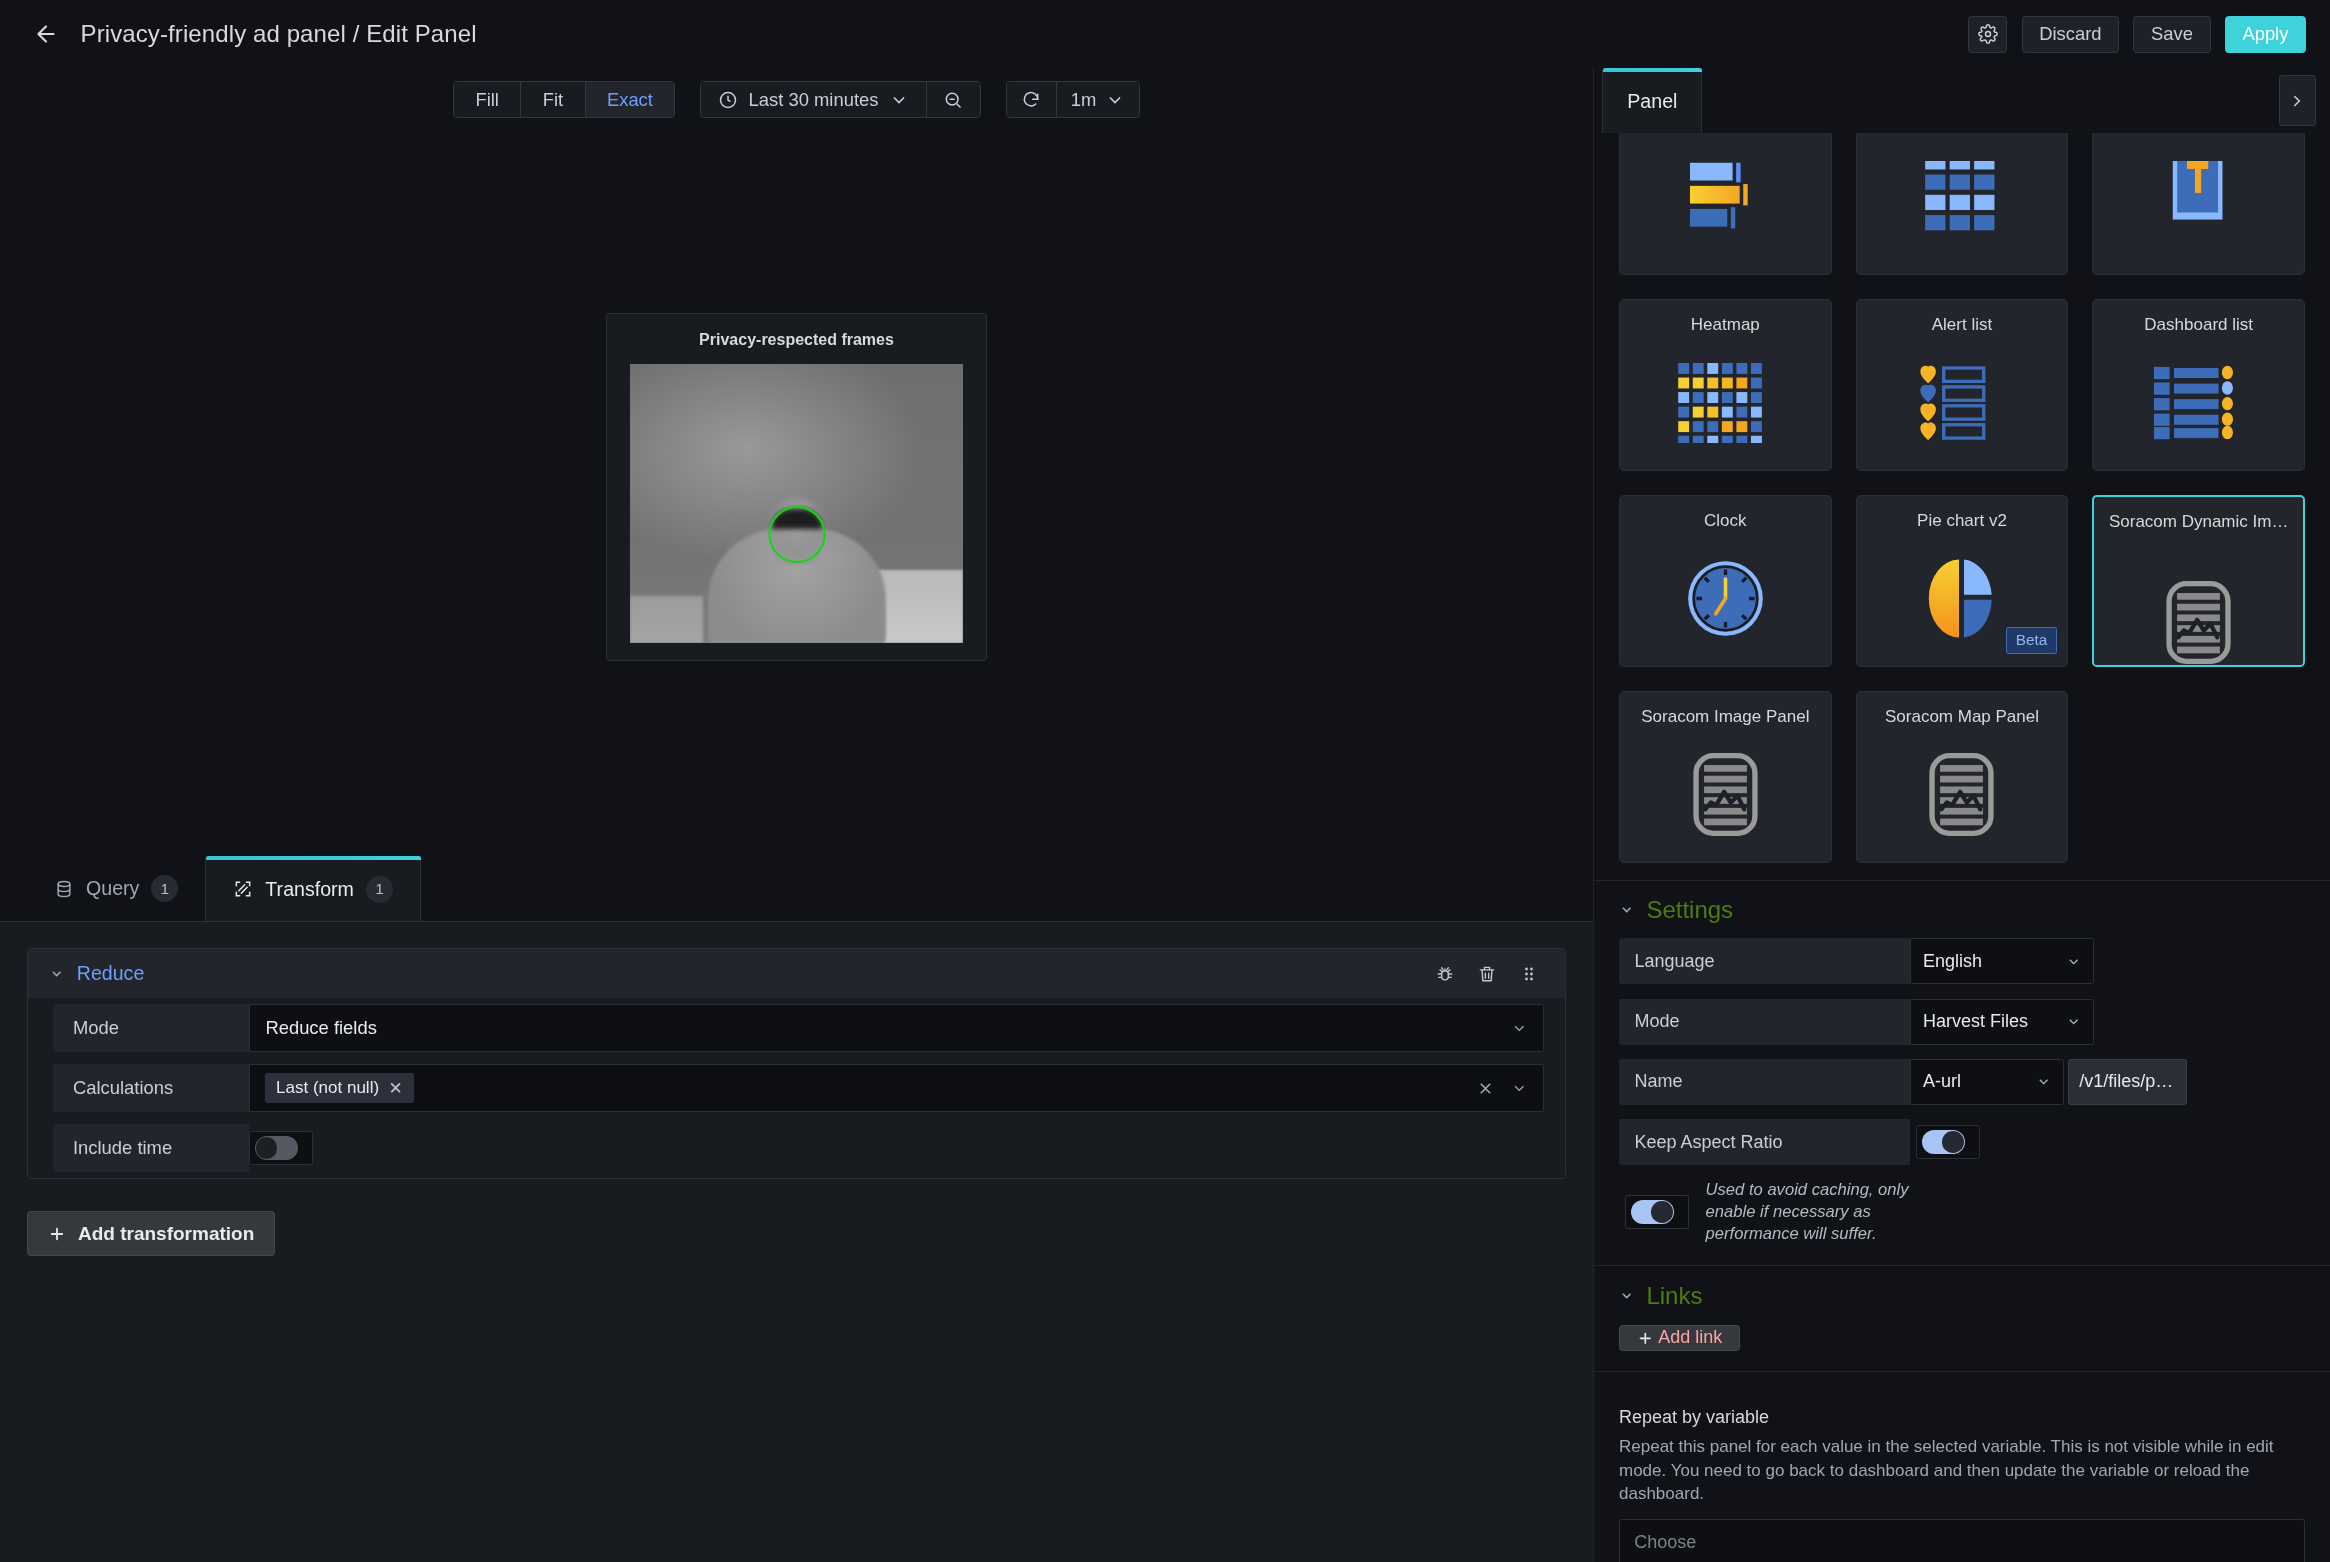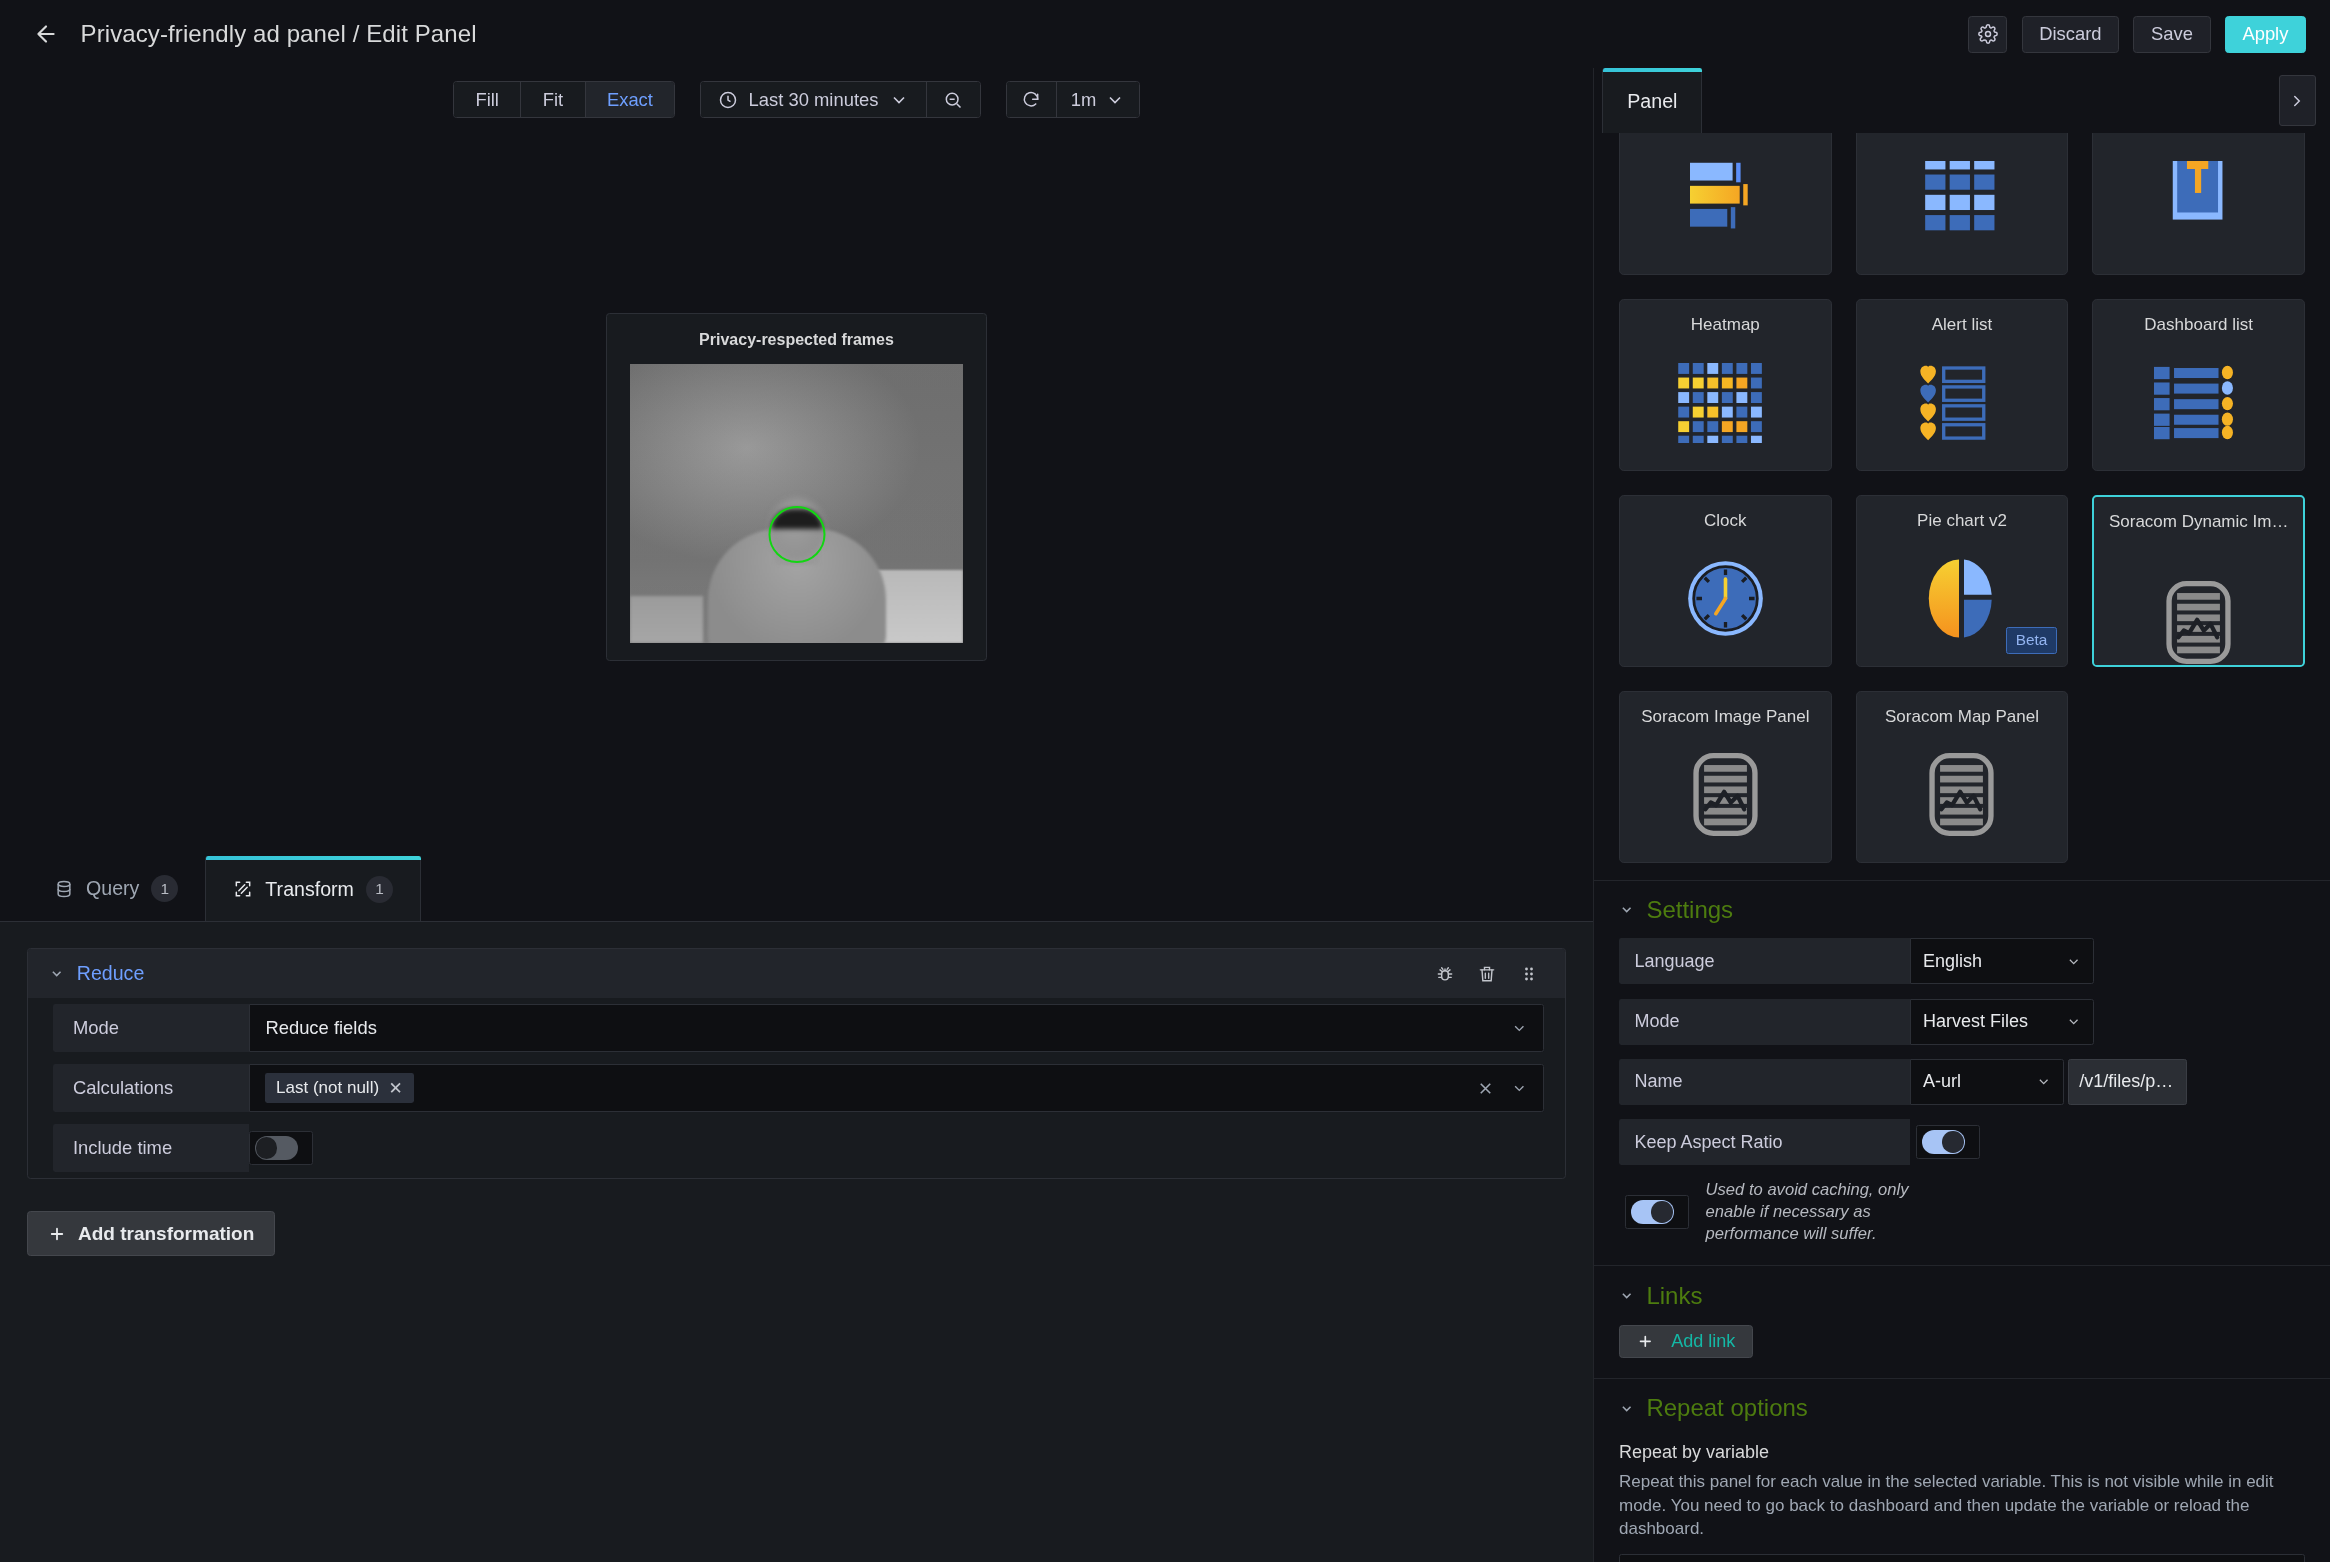--- a/index.html
+++ b/index.html
@@ -299,23 +299,23 @@
     margin-left: 3.6px; min-height: 46px; overflow: hidden; white-space: nowrap;
   }
   .stoggle-cell {
     flex: 0 0 auto; display: flex; align-items: center; padding-left: 6px;
   }
   .help-italic {
     font-style: italic; font-size: 16.6px; color: #b6b9c0; line-height: 1.32;
     margin-left: 16.6px; max-width: 250px; align-self: center;
   }
   .add-link-btn {
-    margin-top: 15.4px; display: inline-flex; align-items: center; gap: 18px;
+    margin-top: 15.4px; display: inline-flex; align-items: center; gap: 5px;
     background: #35383d; border: 0.6px solid #44474d; border-radius: 3.6px;
-    padding: 0 16.6px; height: 33px; font-size: 18px; color: #14b8a6; cursor: pointer;
+    padding: 0 16.6px; height: 26px; font-size: 18px; color: #fca5a5; cursor: pointer;
   }
   .subhead { font-size: 18px; color: #d8d9da; margin-top: 20px; }
   .desc { font-size: 17px; color: #9fa7b3; line-height: 1.38; margin-top: 7.1px; }
   .choose-select {
     margin-top: 13px; height: 48px; background: #0e0f12; border: 0.6px solid #2c2f36;
     border-radius: 2.4px; display: flex; align-items: center; justify-content: space-between;
     padding: 0 14.3px; font-size: 18px; color: #7d828c; cursor: pointer;
   }
 </style>
 </head>
@@ -815,26 +815,20 @@
           </div>
           <div class="add-link-btn">
             <svg style="width:16.6px;height:16.6px" viewBox="0 0 24 24" fill="none" stroke="#e8eaed" stroke-width="2.4" stroke-linecap="round">
                 <path d="M12 5v14M5 12h14"></path>
               </svg>
             <span>Add link</span>
           </div>
         </div>
 
         <div class="section">
-          <div class="section-head">
-            <svg class="caret" viewBox="0 0 24 24" fill="none" stroke="currentColor" stroke-width="2.4">
-                <path d="M6 9l6 6 6-6"></path>
-              </svg>
-            <span class="stitle">Repeat options</span>
-          </div>
           <div class="subhead">Repeat by variable</div>
           <div class="desc">Repeat this panel for each value in the selected variable. This is not visible while in edit mode. You need to go back to dashboard and then update the variable or reload the dashboard.</div>
           <div class="choose-select">
             <span>Choose</span>
 
           </div>
         </div>
 
       </div>
     </div>

